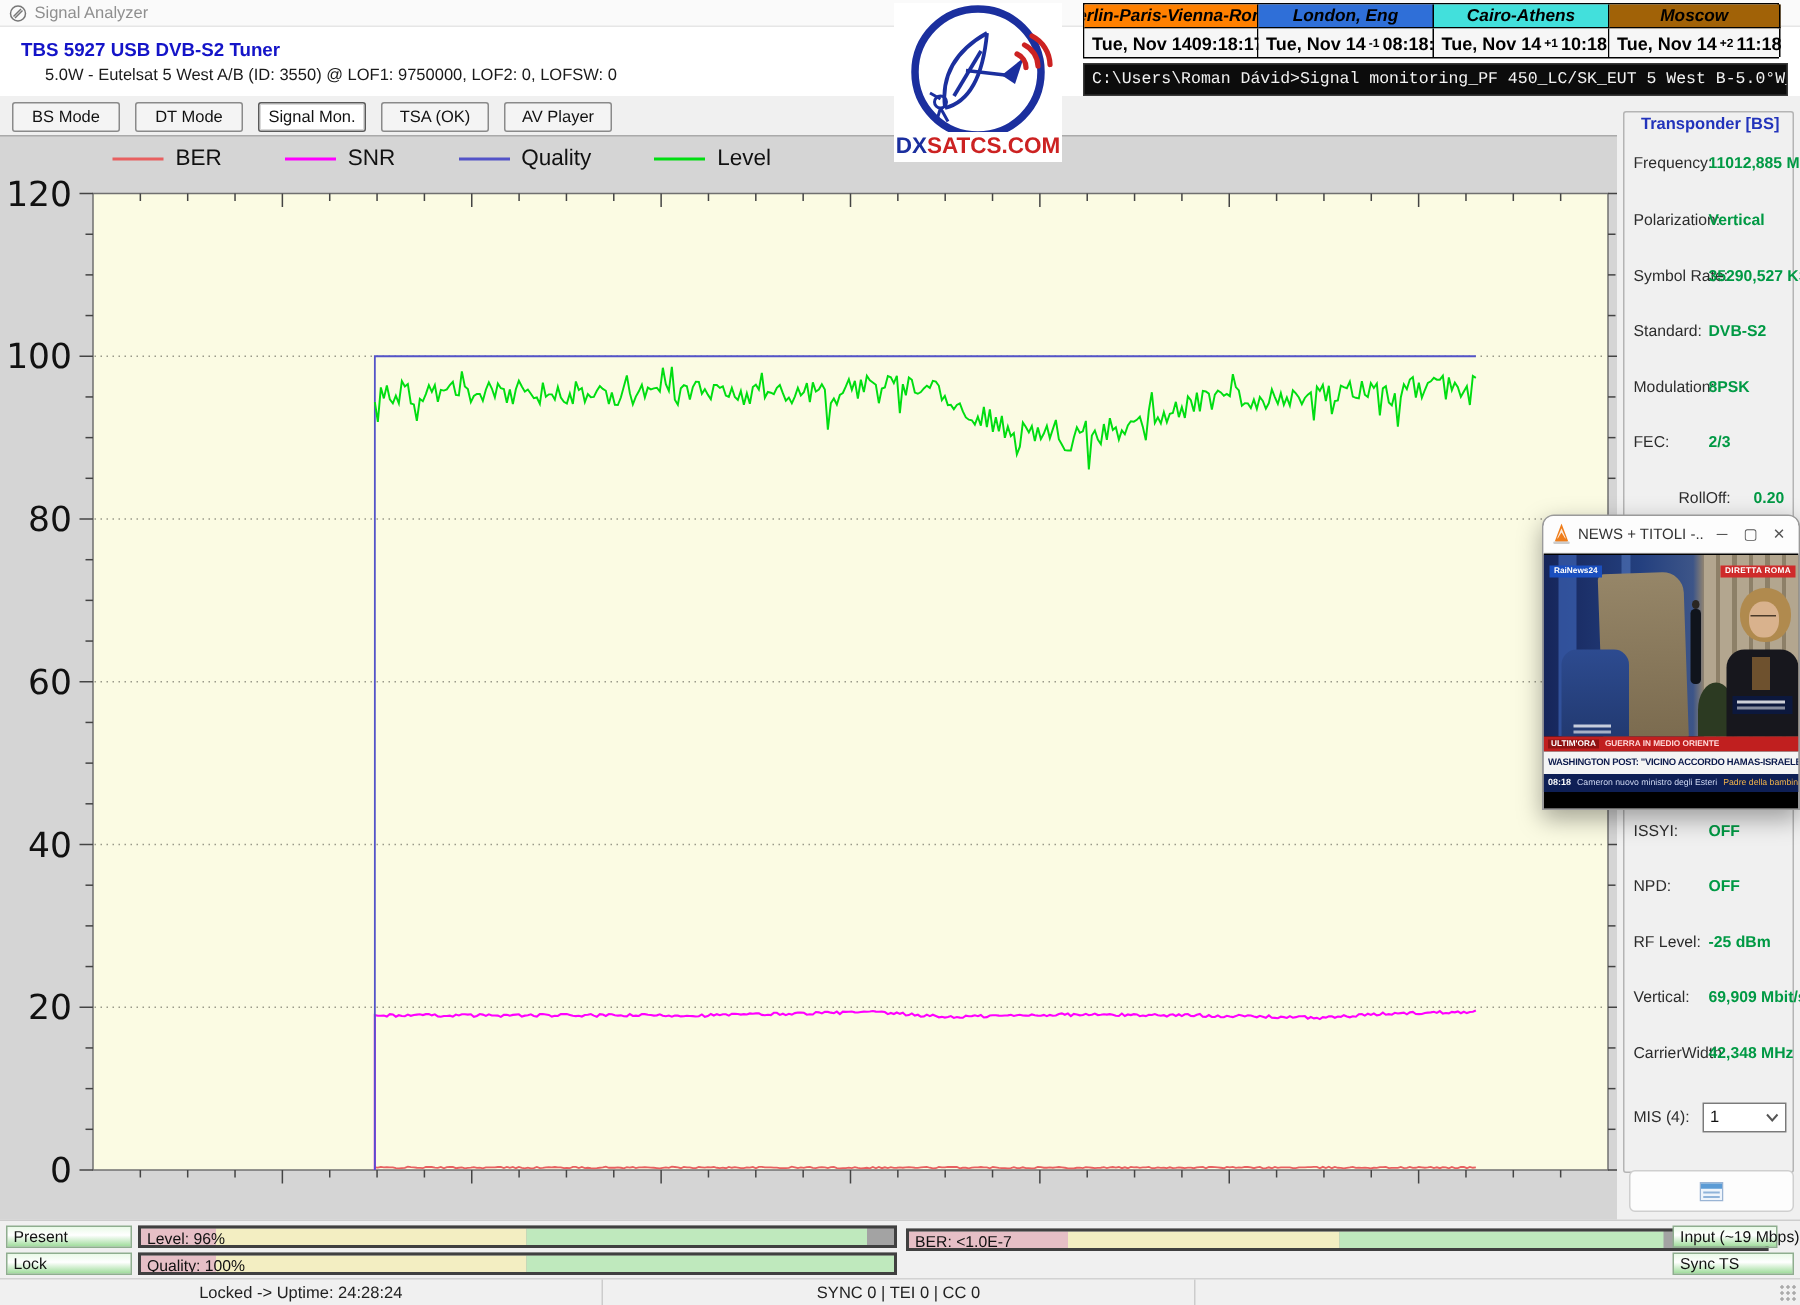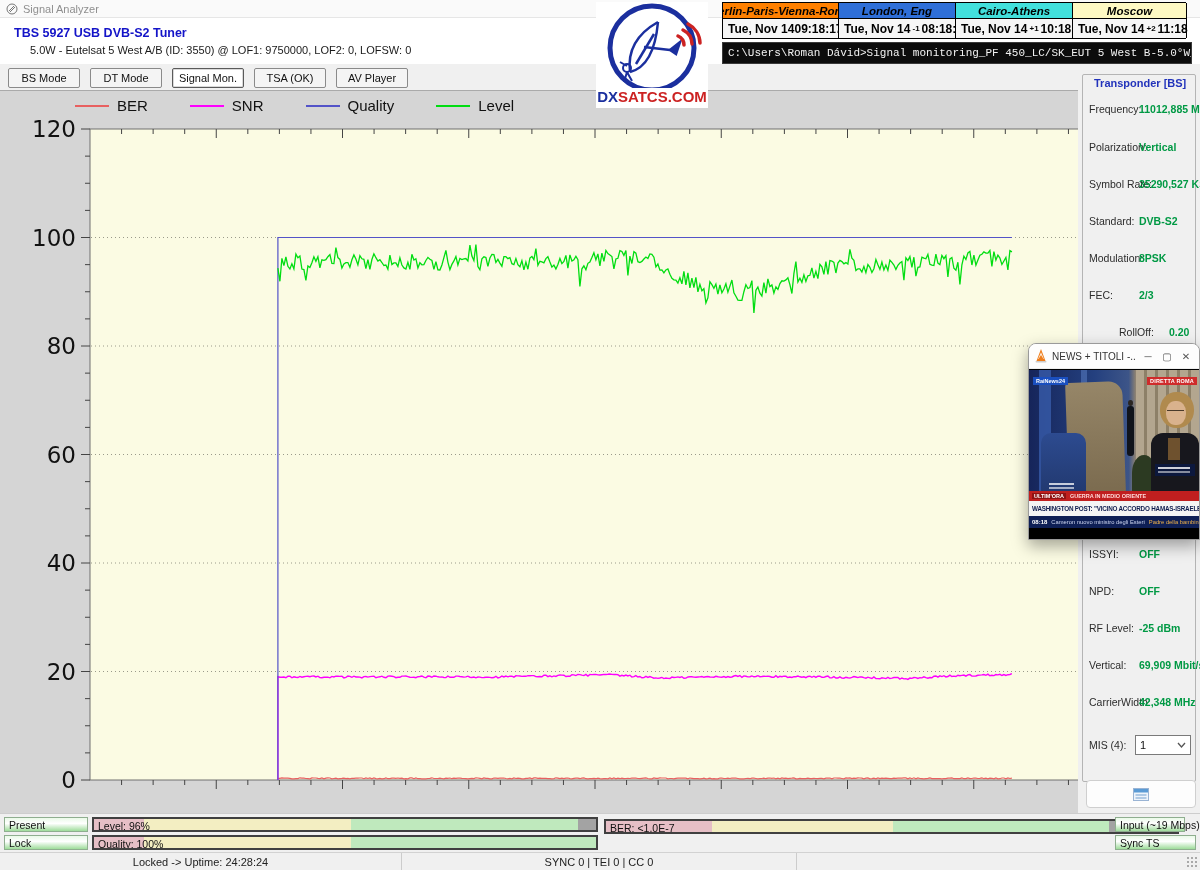--- a/index.html
+++ b/index.html
@@ -26,21 +26,21 @@
   .clock-time { border-right:1px solid #000; background:#f6f6f6; display:flex; align-items:center; justify-content:space-between; padding:0 5px; font-size:12px; font-weight:bold; color:#000; white-space:nowrap; }
   .clock-time sup { font-size:8px; margin:0 2px; }
 
   
   .console { position:absolute; left:722px; top:42px; width:470px; height:22px; background:#0c0c0c; border:1px solid #3a3a3a; color:#f2f2f2; font-family:"Liberation Mono", monospace; font-size:11px; display:flex; align-items:center; padding:0 5px; white-space:nowrap; overflow:hidden; }
 
   
   .logo { position:absolute; left:596px; top:2px; width:112px; height:106px; z-index:60; }
 
   
-  .chart-region { position:absolute; left:0; top:90px; width:1078px; height:725px; background:#d5d5d5; border-top:1px solid #aaa;padding-left:28px; }
+  .chart-region { position:absolute; left:0; top:90px; width:1078px; height:725px; background:#d5d5d5; border-top:1px solid #aaa; }
   .legend { position:absolute; left:75px; top:6px; display:flex; gap:42px; align-items:center; }
   .legend .item { display:flex; align-items:center; gap:8px; }
   .legend .swatch { width:34px; height:0; border-top:2px solid; }
   .legend .lbl { font-size:15px; color:#111; }
 
   
   .right-panel { position:absolute; left:1078px; top:64px; width:122px; height:751px; background:#f0f0f0; }
   .groupbox { position:absolute; left:4px; top:10px; width:114px; height:708px; border:1px solid #b4b4b4; border-radius:2px; }
   .groupbox-legend { position:absolute; left:8px; top:2px; background:#f0f0f0; padding:0 3px; font-size:11px; font-weight:bold; color:#2233bb; white-space:nowrap; }
   .tp-row { position:absolute; left:0; width:114px; height:14px; }
@@ -115,21 +115,21 @@
   </div>
 
   <div class="header-strip"></div>
   <div class="tuner-name">TBS 5927 USB DVB-S2 Tuner</div>
   <div class="tuner-details">5.0W - Eutelsat 5 West A/B (ID: 3550) @ LOF1: 9750000, LOF2: 0, LOFSW: 0</div>
 
   <div class="clocks" id="clocks">
       <div class="clock-head" style="background: rgb(255, 128, 0); grid-area: 1 / 1;">Berlin-Paris-Vienna-Roma</div>
       <div class="clock-head" style="background: rgb(47, 111, 216); grid-area: 1 / 2;">London, Eng</div>
       <div class="clock-head" style="background: rgb(66, 224, 220); grid-area: 1 / 3;">Cairo-Athens</div>
-      <div class="clock-head" style="background: #fef9c3; grid-area: 1 / 4; text-align: center;">Moscow</div>
+      <div class="clock-head" style="background: #a16207; grid-area: 1 / 4; text-align: center;">Moscow</div>
       <div class="clock-time" style="grid-area: 2 / 1;">
         <span>Tue, Nov 14</span>
         <span>09:18:17</span>
       </div>
       <div class="clock-time" style="grid-area: 2 / 2;">
         <span>Tue, Nov 14</span>
         <sup>-1</sup>
         <span>08:18:17</span>
       </div>
       <div class="clock-time" style="grid-area: 2 / 3;">

